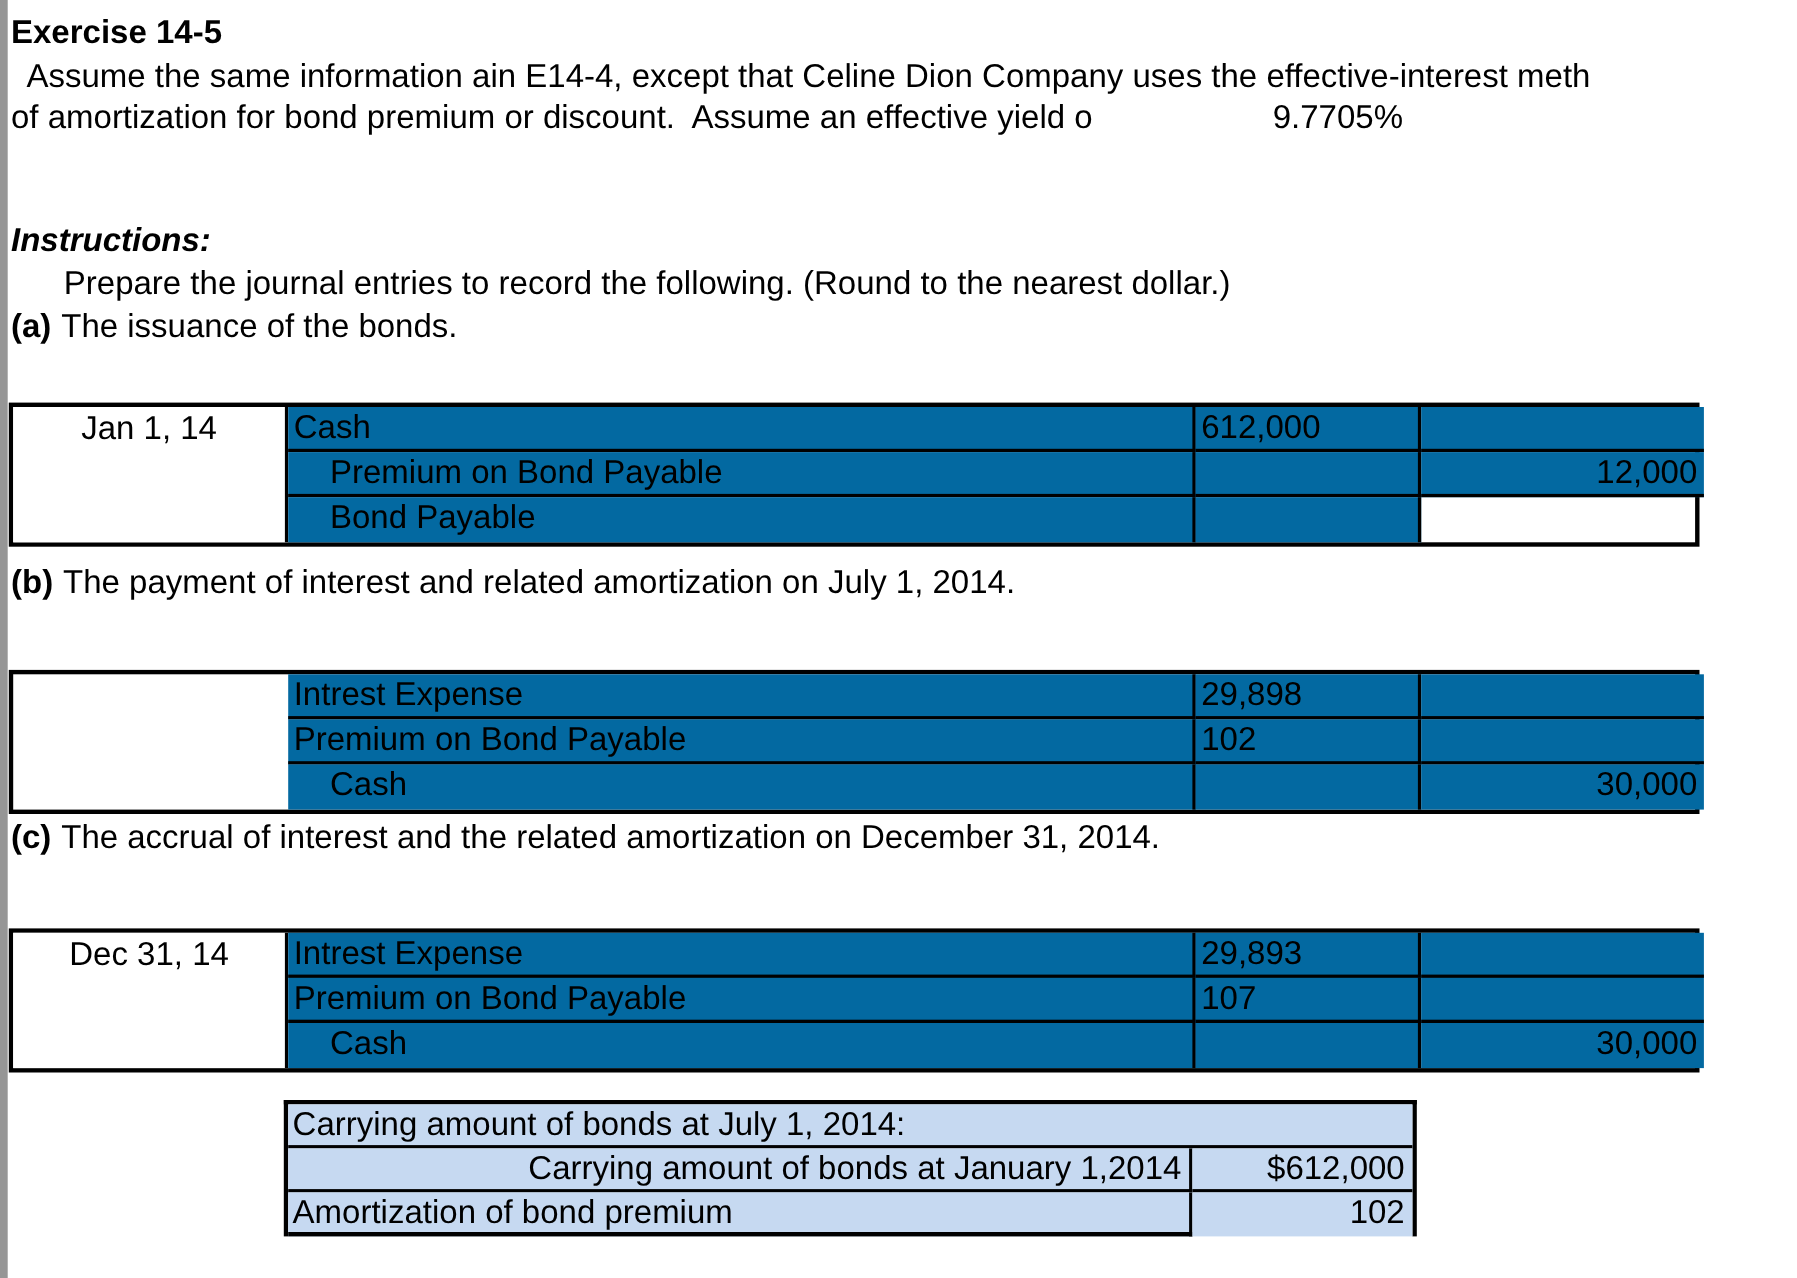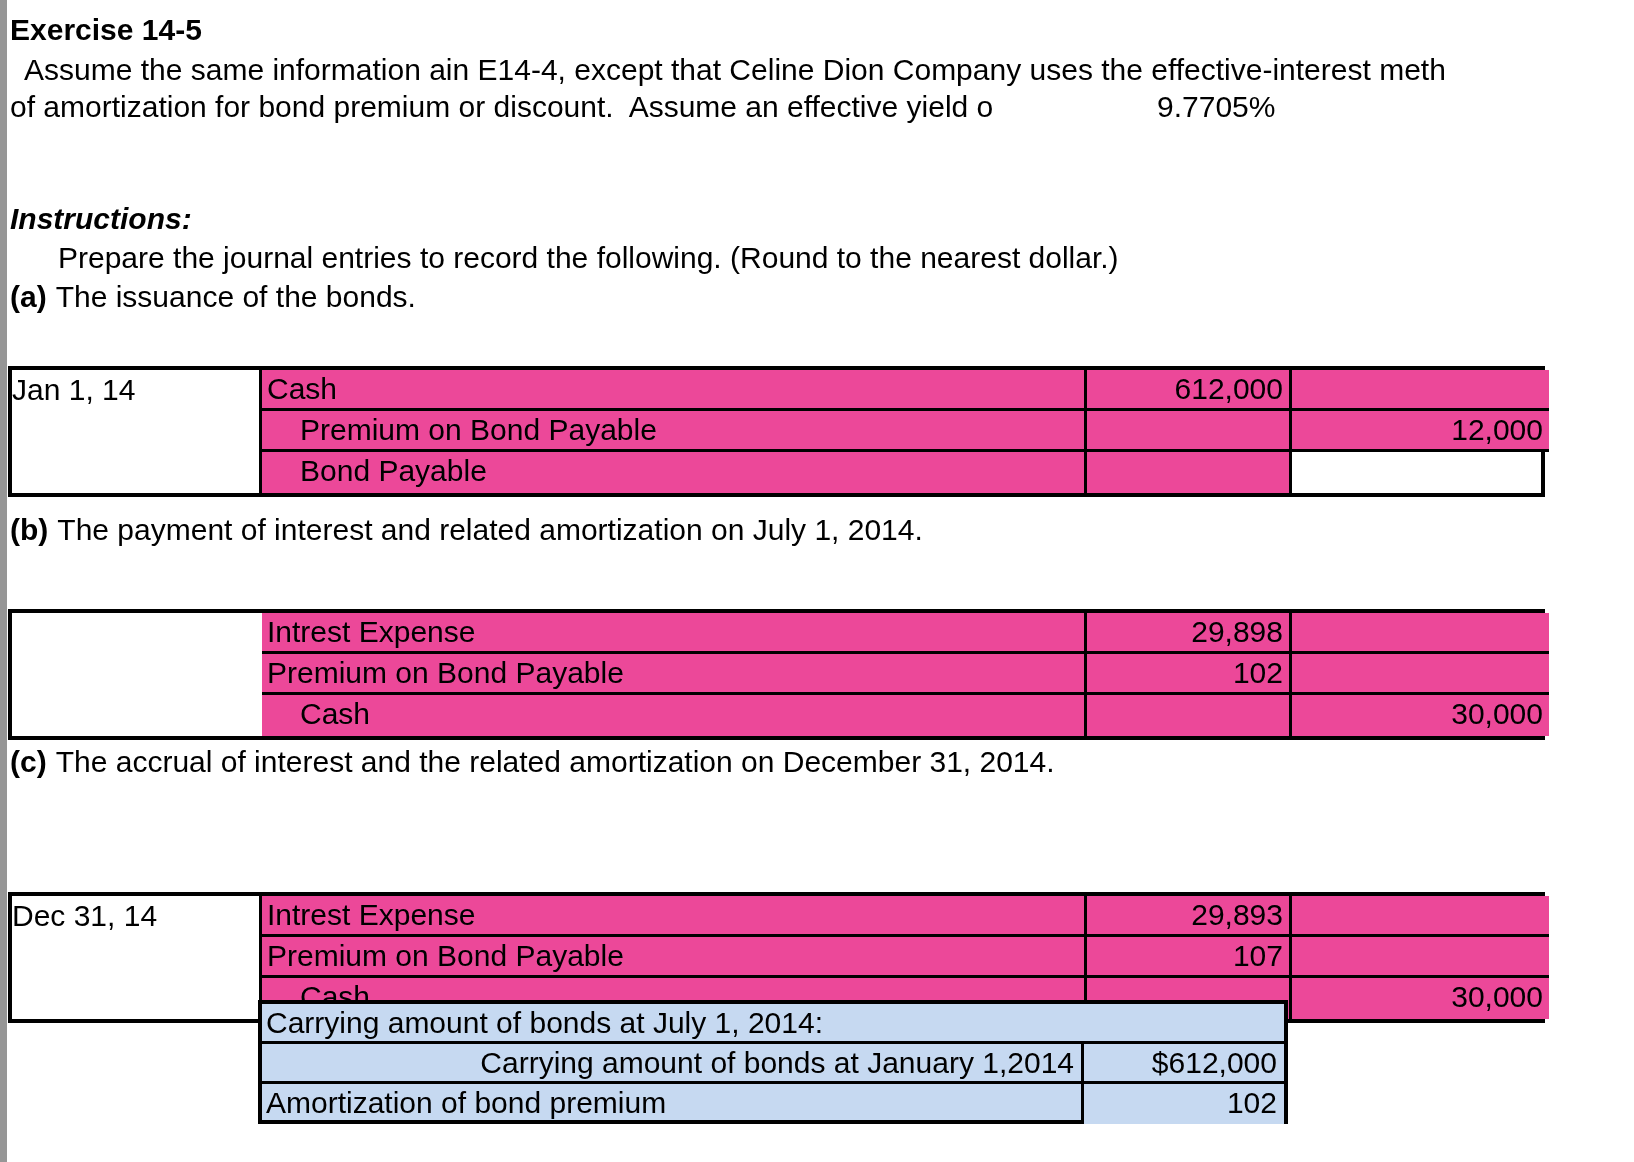--- a/index.html
+++ b/index.html
@@ -16,29 +16,29 @@
 
   
   .jtable{
     position:absolute;left:8px;width:1537px;height:131px;
     box-sizing:border-box;border:4px solid #000;background:#fff;
     display:grid;grid-template-columns:250px 825px 205px 257px;
     grid-template-rows:repeat(3,1fr);
   }
   .datecell{
     grid-column:1;grid-row:1/4;background:#ffffff;border-right:3px solid #000;
-    padding-top:1px;box-sizing:border-box;line-height:37px;
+    text-align:center;padding-top:1px;box-sizing:border-box;line-height:37px;
   }
   .cell{
-    background:#ec4899;box-sizing:border-box;border-right:3px solid #000;
+    background:#0369a1;box-sizing:border-box;border-right:3px solid #000;
     border-bottom:3px solid #000;line-height:38px;padding:0 6px 0 5px;
     overflow:hidden;white-space:nowrap;
   }
   .c-acct{grid-column:2;}
-  .c-deb{grid-column:3;text-align:right;}
+  .c-deb{grid-column:3;}
   .c-cred{grid-column:4;text-align:right;border-right:none;padding-left:36px;}
   .last-row{border-bottom:none;}
   .indent{padding-left:38px;}
 
   
   .ctable{
     position:absolute;left:258px;top:1000px;width:1030px;
     box-sizing:border-box;border:4px solid #000;border-bottom:none;
     display:grid;grid-template-columns:822px 200px;
     grid-template-rows:repeat(3,40px);background:#ffffff;
@@ -89,21 +89,21 @@
   <div class="cell c-acct">Premium on Bond Payable</div>
   <div class="cell c-deb">102</div>
   <div class="cell c-cred"></div>
   <div class="cell c-acct indent last-row">Cash</div>
   <div class="cell c-deb last-row"></div>
   <div class="cell c-cred last-row">30,000</div>
 </div>
 
 <div class="textline" style="left:10px;top:744px;"><span class="sec-label">(c)</span><span>The accrual of interest and the related amortization on December 31, 2014.</span></div>
 
-<div class="jtable" style="top:892px;">
+<div class="jtable" style="top:844px;">
   <div class="datecell">Dec 31, 14</div>
   <div class="cell c-acct">Intrest Expense</div>
   <div class="cell c-deb">29,893</div>
   <div class="cell c-cred"></div>
   <div class="cell c-acct">Premium on Bond Payable</div>
   <div class="cell c-deb">107</div>
   <div class="cell c-cred"></div>
   <div class="cell c-acct indent last-row">Cash</div>
   <div class="cell c-deb last-row"></div>
   <div class="cell c-cred last-row">30,000</div>

